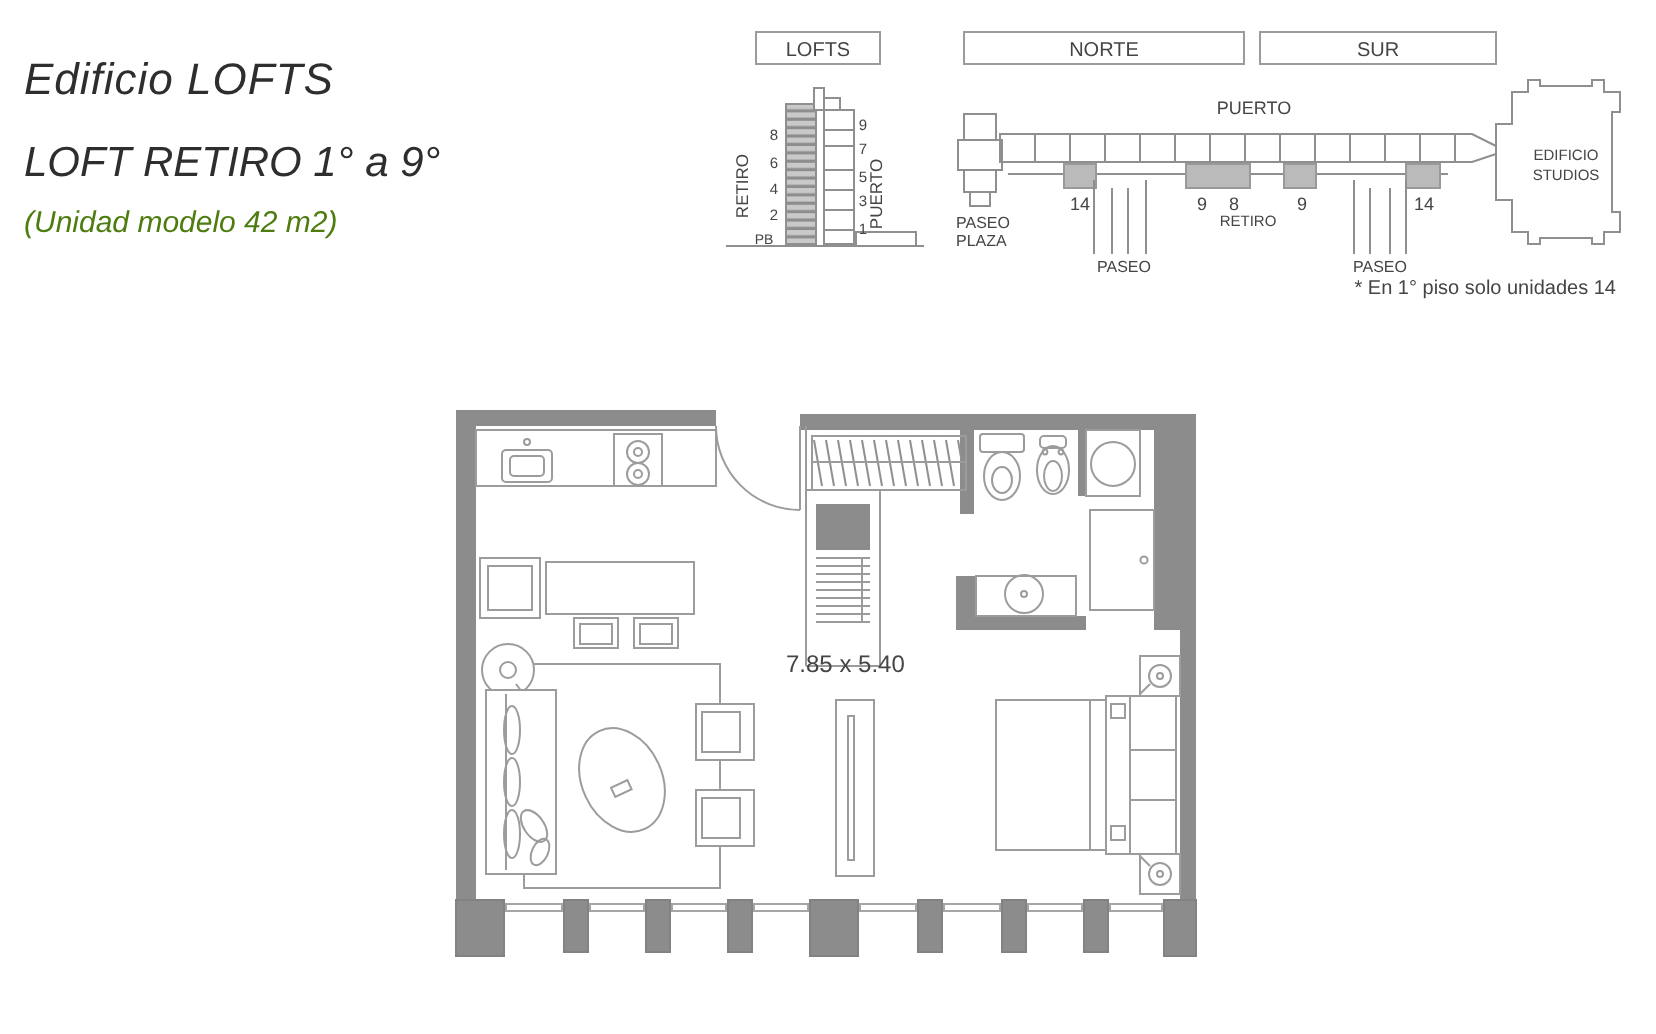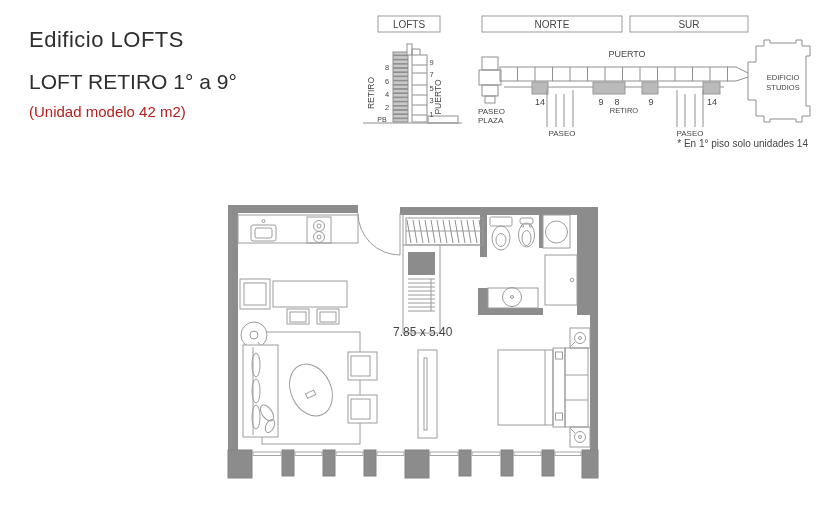--- a/index.html
+++ b/index.html
@@ -1,23 +1,23 @@
 <!DOCTYPE html>
 <html><head>
 <meta charset="utf-8">
 <style>
   html,body{margin:0;padding:0;}
   body{
     width:828px;height:517px;background:#ffffff;position:relative;overflow:hidden;
     font-family:"Liberation Sans", sans-serif;
   }
-  .header{position:absolute;left:29px;top:27px;color:#2e2e2e;}
+  .header{position:absolute;left:12px;top:27px;color:#2e2e2e;font-style:italic;}
   .header .title{font-size:22px;letter-spacing:.5px;}
   .header .subtitle{font-size:21px;margin-top:17px;}
-  .header .note{font-size:15px;margin-top:9px;color:#b91c1c;}
+  .header .note{font-size:15px;margin-top:9px;color:#4d7c0f;}
   svg{position:absolute;overflow:visible;font-family:"Liberation Sans", sans-serif;}
   #elevation-svg{left:360px;top:10px;}
   #siteplan-svg{left:470px;top:10px;}
   #floorplan-svg{left:225px;top:195px;}
   text{fill:#454545;}
 </style>
 </head>
 <body>
 
 <div class="header">

